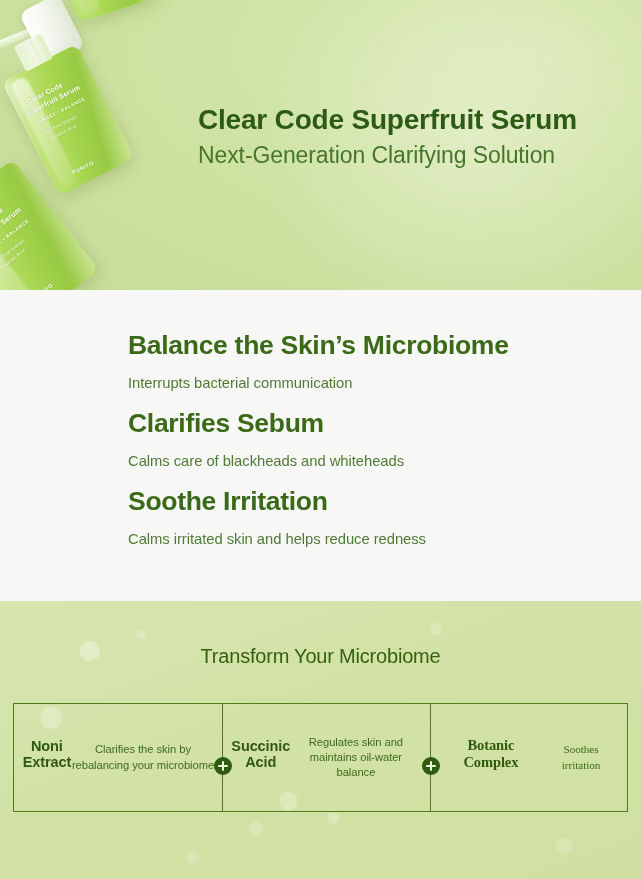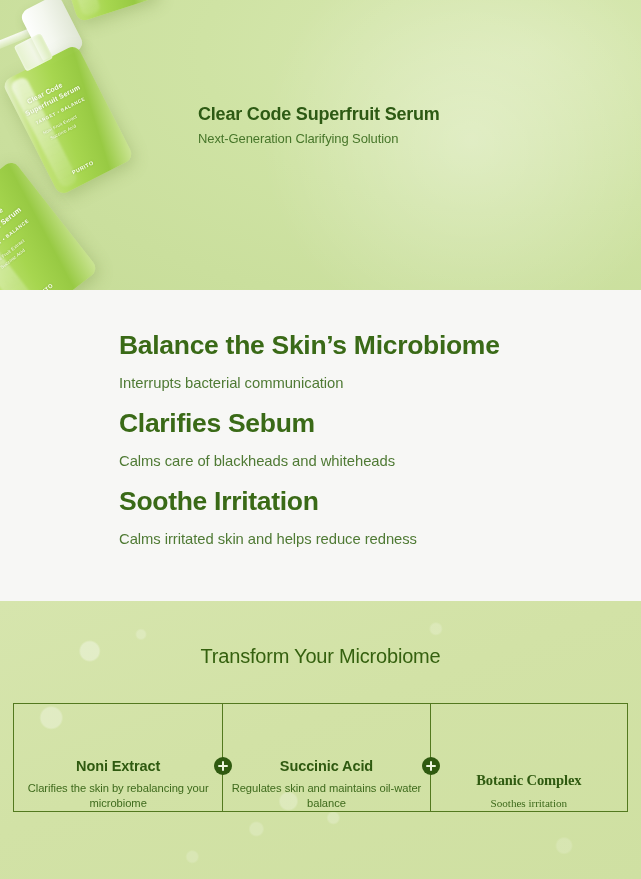--- a/index.html
+++ b/index.html
@@ -68,34 +68,34 @@
   
   .bottleB{left:6px;top:196px;width:96px;height:140px;transform:rotate(-38deg);}
 
   
   .bottleC{left:96px;top:-74px;width:86px;height:108px;transform:rotate(-18deg);}
 
   .hero-copy{
     position:absolute;left:198px;top:104px;width:424px;
   }
   .hero-title{
-    margin:0;font-size:18px;font-weight:700;color:#2d5a14;
+    margin:0;font-size:28px;font-weight:700;color:#2d5a14;
     letter-spacing:-.2px;line-height:1.12;
   }
   .hero-sub{
-    margin:7px 0 0 0;font-size:13px;font-weight:400;color:#47762a;
+    margin:7px 0 0 0;font-size:23px;font-weight:400;color:#47762a;
     letter-spacing:-.1px;line-height:1.2;
   }
 
   
   .benefits{
     position:absolute;left:0;top:290px;width:641px;height:311px;
     background:#f7f7f5;
   }
-  .benefit{position:absolute;left:119px;width:470px;}
+  .benefit{position:absolute;left:128px;width:470px;}
   .b1{top:40px;}
   .b2{top:118px;}
   .b3{top:196px;}
   .benefit h3{
     margin:0;font-size:26.5px;font-weight:700;color:#3a6a17;
     letter-spacing:-.3px;line-height:1.16;
   }
   .benefit p{
     margin:13px 0 0 0;font-size:14.8px;font-weight:400;color:#4f7a34;
     letter-spacing:-.05px;line-height:1.25;
@@ -120,21 +120,21 @@
   .ing-title{
     position:absolute;left:0;top:44px;width:641px;text-align:center;
     margin:0;font-size:20px;font-weight:400;color:#35610f;letter-spacing:-.2px;
   }
   .ing-table{
     position:absolute;left:13px;top:102px;width:615px;height:109px;
     border:1.4px solid #53791f;box-sizing:border-box;display:flex;
   }
   .ing-col{
     position:relative;box-sizing:border-box;
-    display:flex;flex-direction:column;align-items:center;justify-content:flex-end;
+    display:flex;align-items:center;justify-content:center;
     padding:0 8px;
   }
   .ing-col.c1{width:210px;border-right:1.4px solid #53791f;}
   .ing-col.c2{width:208px;border-right:1.4px solid #53791f;}
   .ing-col.c3{width:197px;font-family:Liberation Serif, serif;}
   .ing-name{
     margin:0 0 7px 0;font-size:14.5px;font-weight:700;color:#2f5a10;
     letter-spacing:-.1px;text-align:center;
   }
   .ing-desc{

